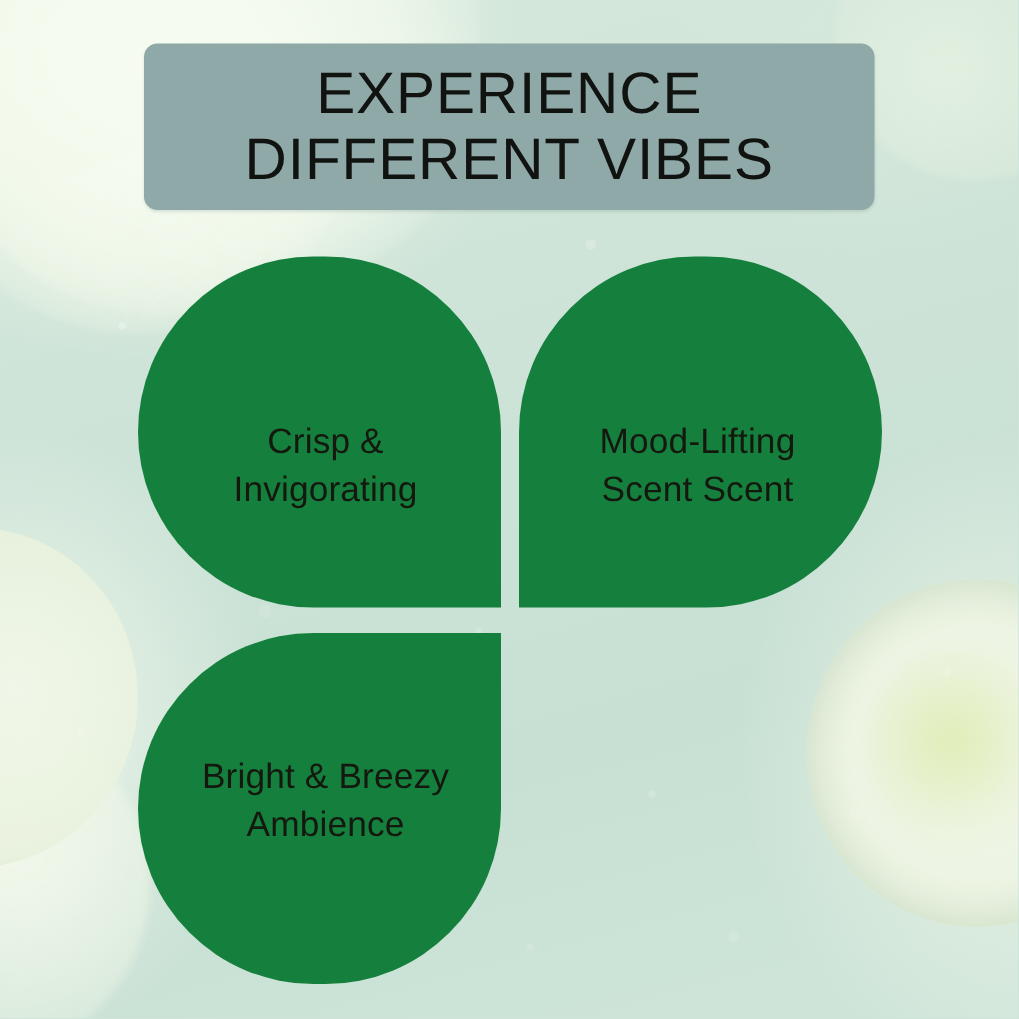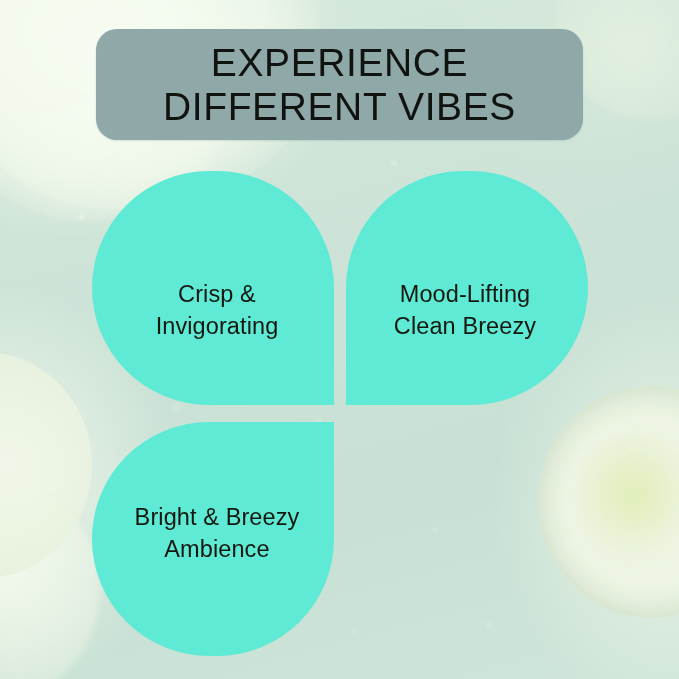--- a/index.html
+++ b/index.html
@@ -136,21 +136,21 @@
     background: radial-gradient(ellipse at 40% 30%, rgba(247,252,242,.92) 0%, rgba(243,250,237,.70) 52%, rgba(243,250,237,0) 78%);
     filter: blur(1.5px);
   }
 
   
   .banner {
     position: absolute;
     left: 96px; top: 29px;
     width: 487px; height: 111px;
     background: #8fa8a8;
-    border-radius: 21px;
+    border-radius: 9px;
     display: flex;
     align-items: center;
     justify-content: center;
     box-shadow: 0 1px 2px rgba(90,115,112,.18);
   }
   .banner-title {
     margin: 0;
     color: #111310;
     font-size: 39px;
     line-height: 1.12;
@@ -165,21 +165,21 @@
   
   .petals {
     position: absolute;
     left: 92px; top: 171px;
     width: 496px; height: 485px;
   }
   .petal {
     position: absolute;
     width: 242px;
     height: 234px;
-    background: #5eead4;
+    background: #15803d;
     display: flex;
     align-items: center;
     justify-content: center;
   }
   .petal .caption {
     margin: 0;
     color: #15180f;
     font-size: 23.5px;
     line-height: 1.38;
     text-align: center;
@@ -226,21 +226,21 @@
 
   <div class="petals">
 
     <div class="petal tl">
       <p class="caption">Crisp &amp;
 Invigorating</p>
     </div>
 
     <div class="petal tr">
       <p class="caption">Mood-Lifting
-Clean Breezy</p>
+Scent Scent</p>
     </div>
 
     <div class="petal bl">
       <p class="caption">Bright &amp; Breezy
 Ambience</p>
     </div>
 
 
   </div>
 

